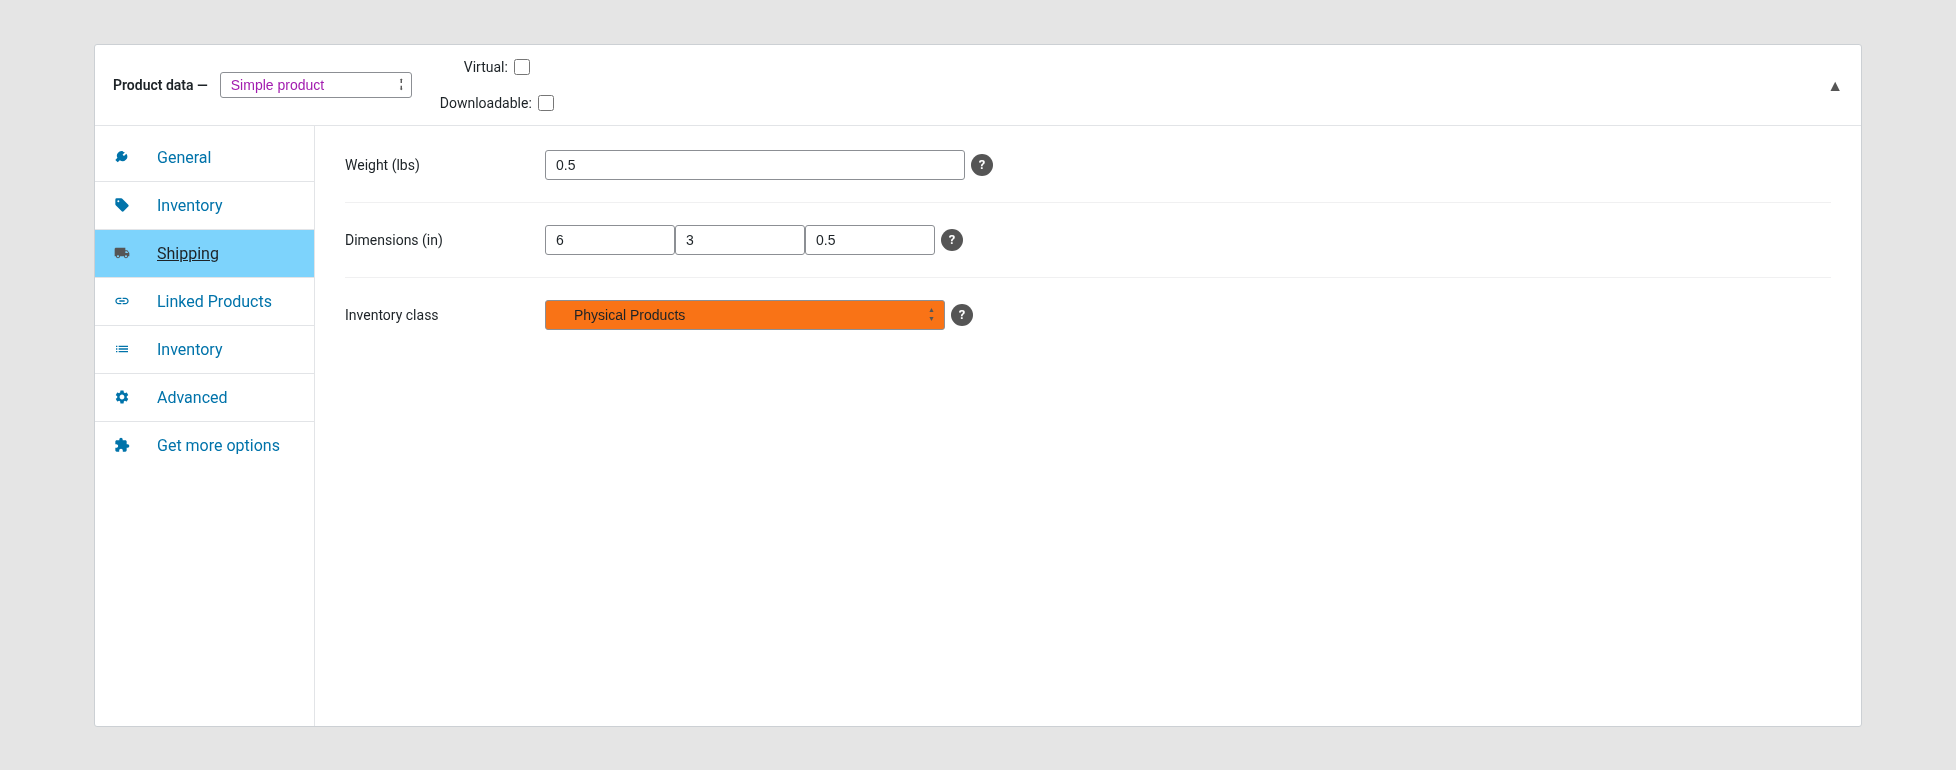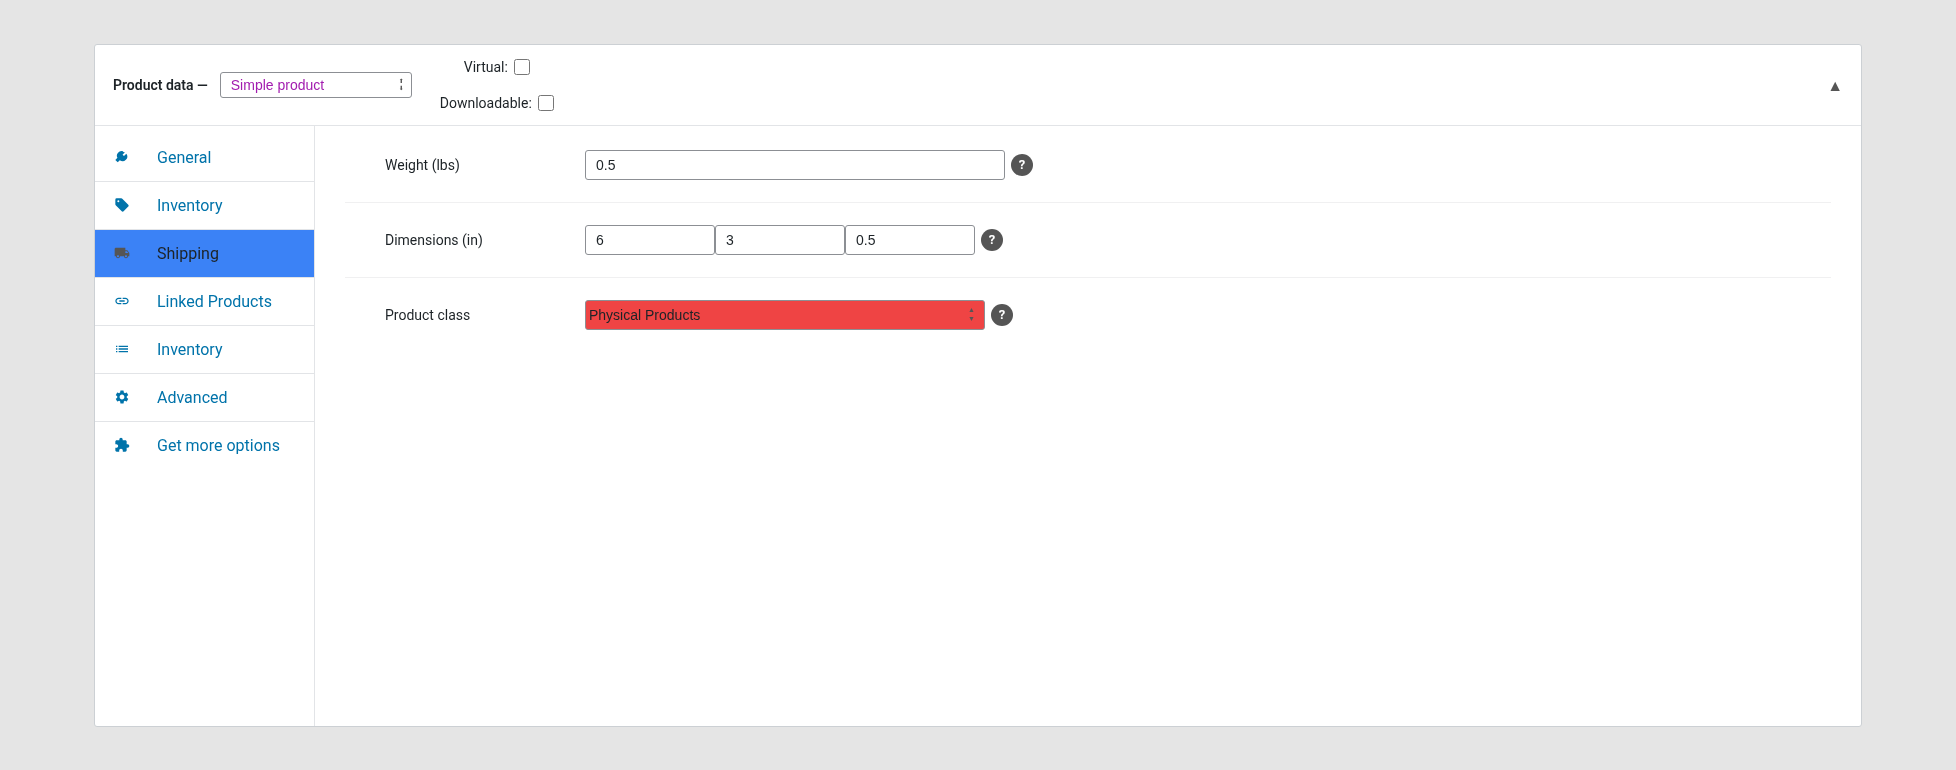--- a/index.html
+++ b/index.html
@@ -108,22 +108,23 @@
       border-bottom: 1px solid #e2e4e7;
       cursor: pointer;
       text-decoration: none;
       color: #0073aa;
       font-size: 14px;
     }
     .sidebar-item:last-child {
       border-bottom: none;
     }
     .sidebar-item.active {
-      background: #3b82f6;
-      color: #1d2327;
+      background: #7dd3fc;
+      color: #1d2327;
+      text-decoration: underline;
     }
     .sidebar-item.active .item-label {
       color: #1d2327;
     }
     .item-label {
       color: #0073aa;
       font-size: 16px;
       margin-left: 16px;
     }
     .main-content {
@@ -139,21 +140,20 @@
     }
     .field-row:last-child {
       border-bottom: none;
       margin-bottom: 0;
     }
     .field-label {
       width: 200px;
       font-size: 14px;
       color: #1d2327;
       flex-shrink: 0;
-      margin-left: 40px;
     }
     .field-inputs {
       display: flex;
       align-items: center;
       gap: 0;
       flex: 1;
     }
     .field-input {
       border: 1px solid #8c8f94;
       border-radius: 3px;
@@ -183,24 +183,24 @@
       flex-shrink: 0;
       margin-left: 6px;
     }
     .shipping-class-select-wrapper {
       position: relative;
       display: inline-block;
     }
     .shipping-class-select {
       border: 1px solid #8c8f94;
       border-radius: 3px;
-      padding: 6px 32px 6px 3px;
-      font-size: 14px;
-      color: #1d2327;
-      background: #ef4444;
+      padding: 6px 32px 6px 28px;
+      font-size: 14px;
+      color: #1d2327;
+      background: #f97316;
       appearance: none;
       -webkit-appearance: none;
       cursor: pointer;
       min-width: 400px;
     }
     .shipping-class-select-wrapper::after {
       content: "▲\A▼";
       white-space: pre;
       font-size: 7px;
       position: absolute;
@@ -331,21 +331,21 @@
         <span class="field-label">Dimensions (in)</span>
         <div class="field-inputs">
           <input type="text" class="field-input narrow" value="6" style="">
           <input type="text" class="field-input narrow" value="3" style="">
           <input type="text" class="field-input narrow" value="0.5" style="">
           <div class="help-icon">?</div>
         </div>
       </div>
 
       <div class="field-row">
-        <span class="field-label">Product class</span>
+        <span class="field-label">Inventory class</span>
         <div class="field-inputs">
           <div class="shipping-class-select-wrapper">
             <select class="shipping-class-select">
               <option>No shipping class</option>
               <option selected="">Physical Products</option>
             </select>
           </div>
           <div class="help-icon">?</div>
         </div>
       </div>

